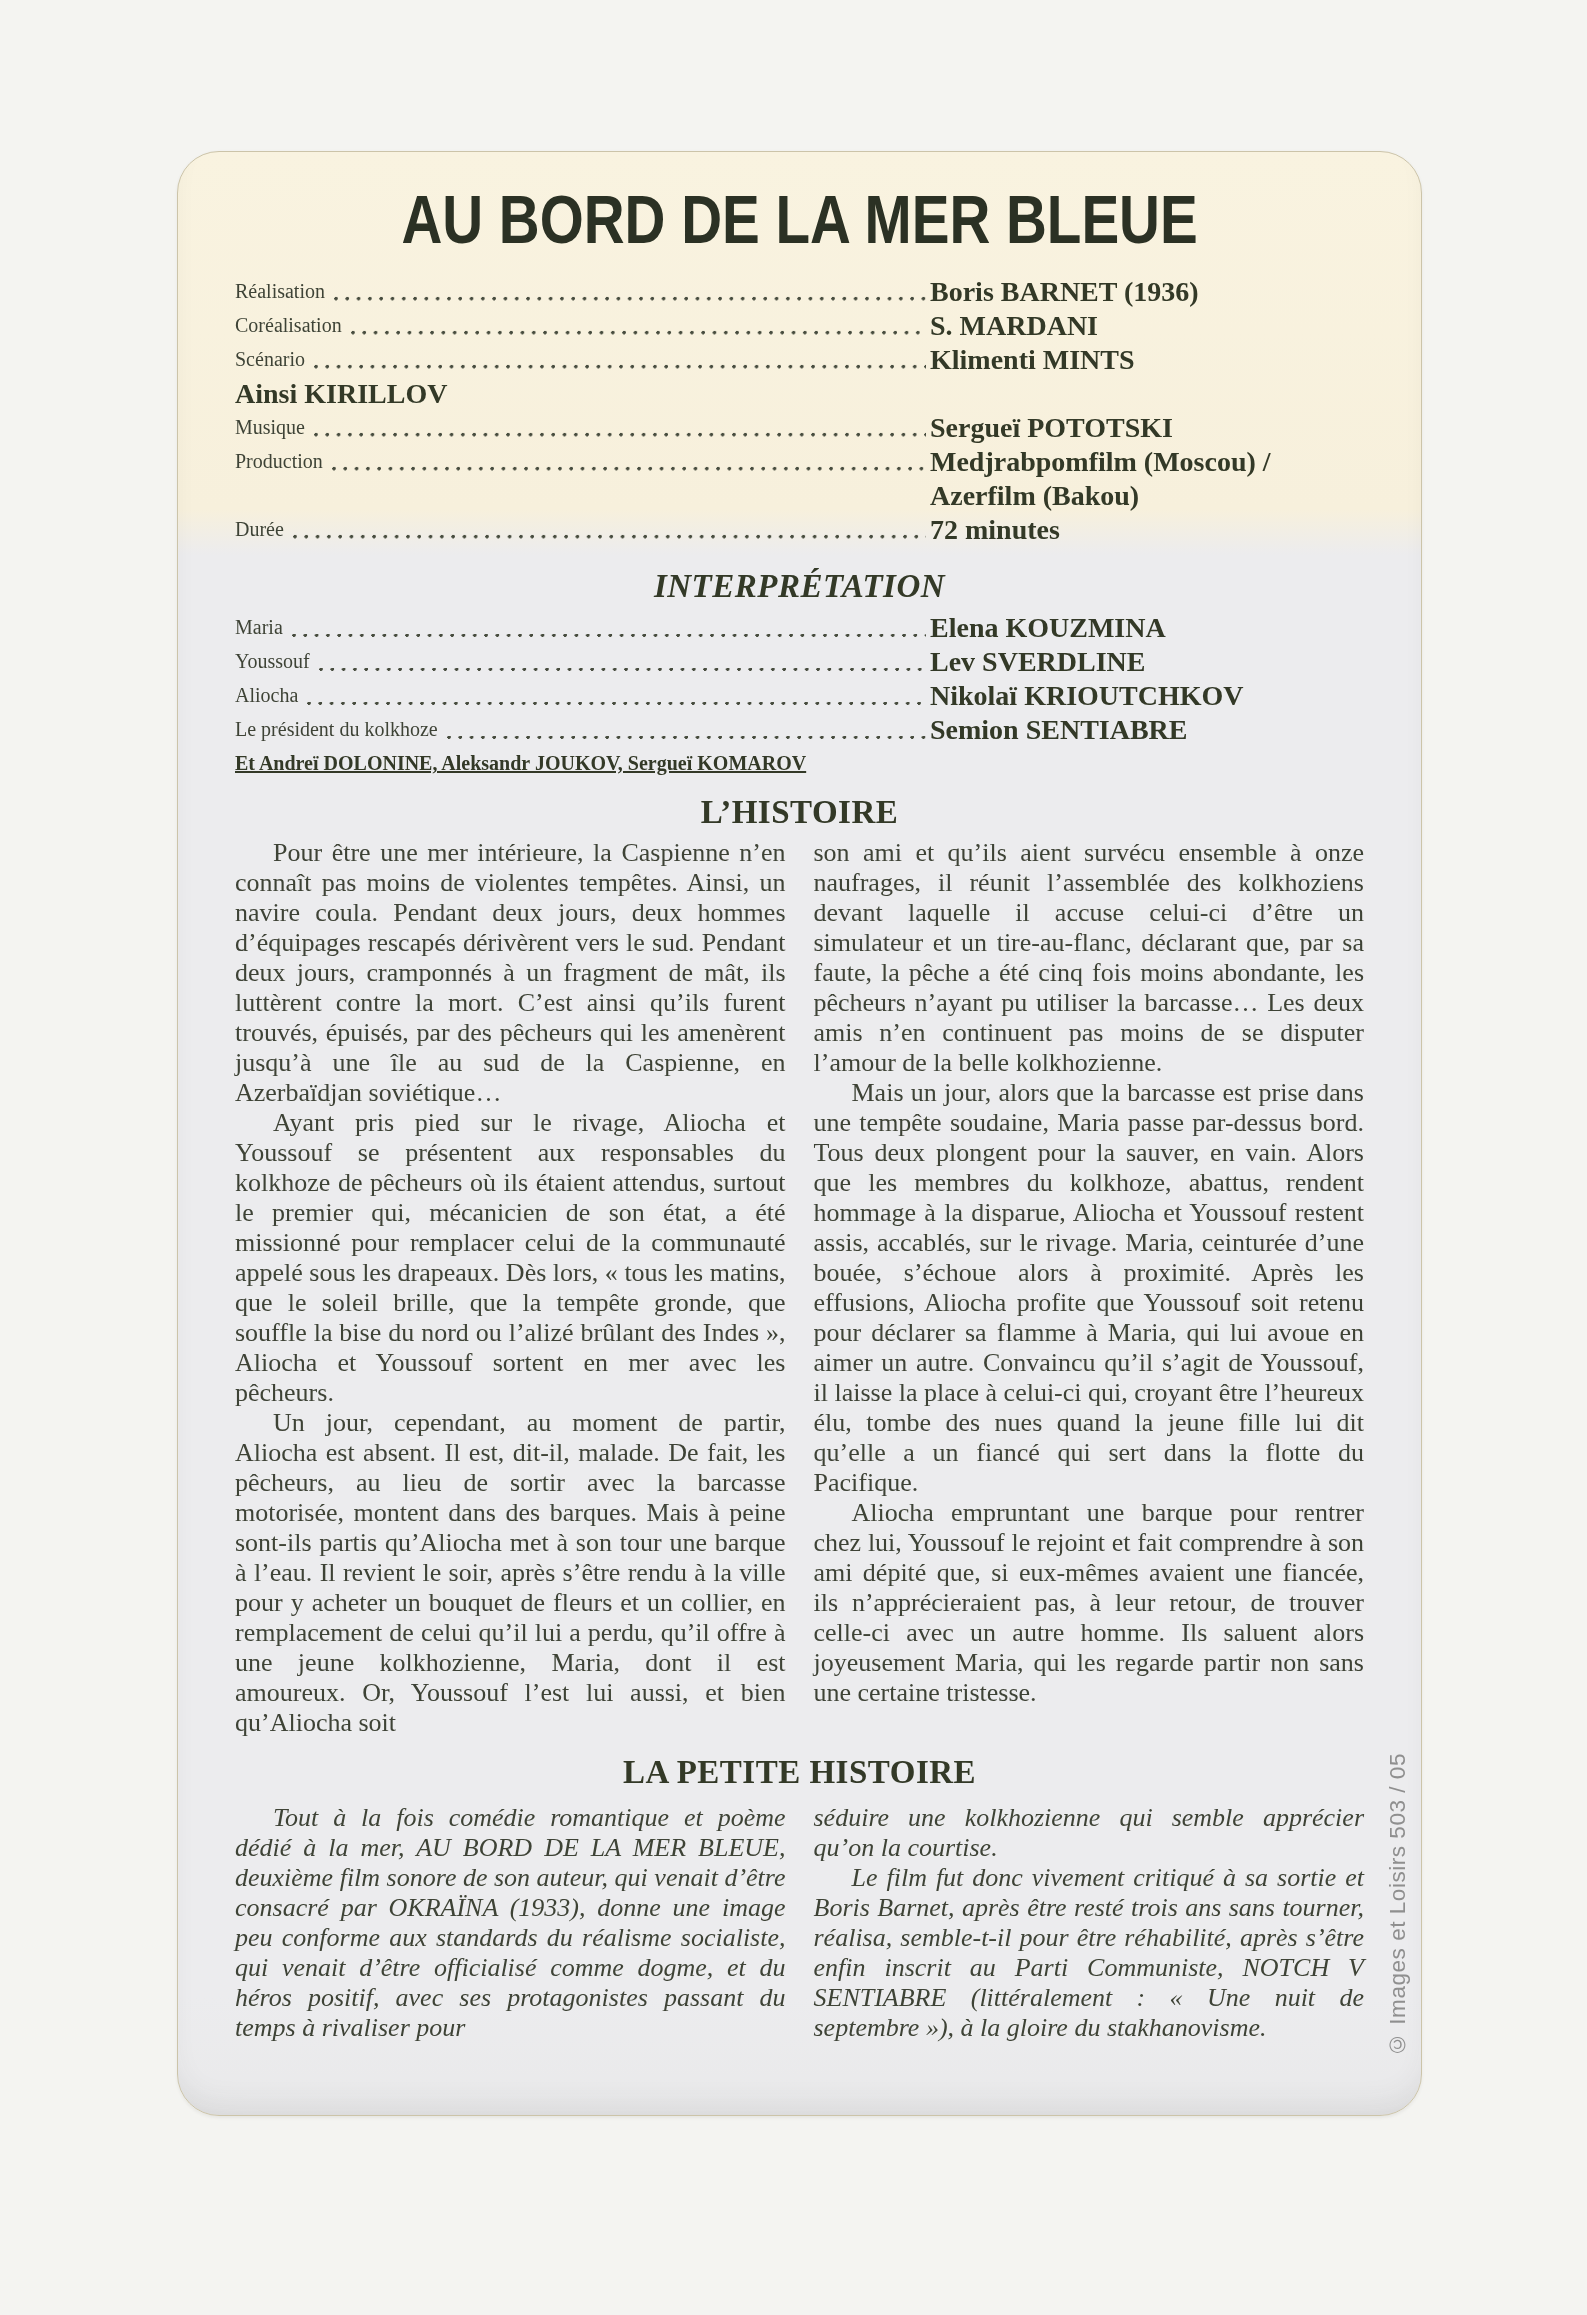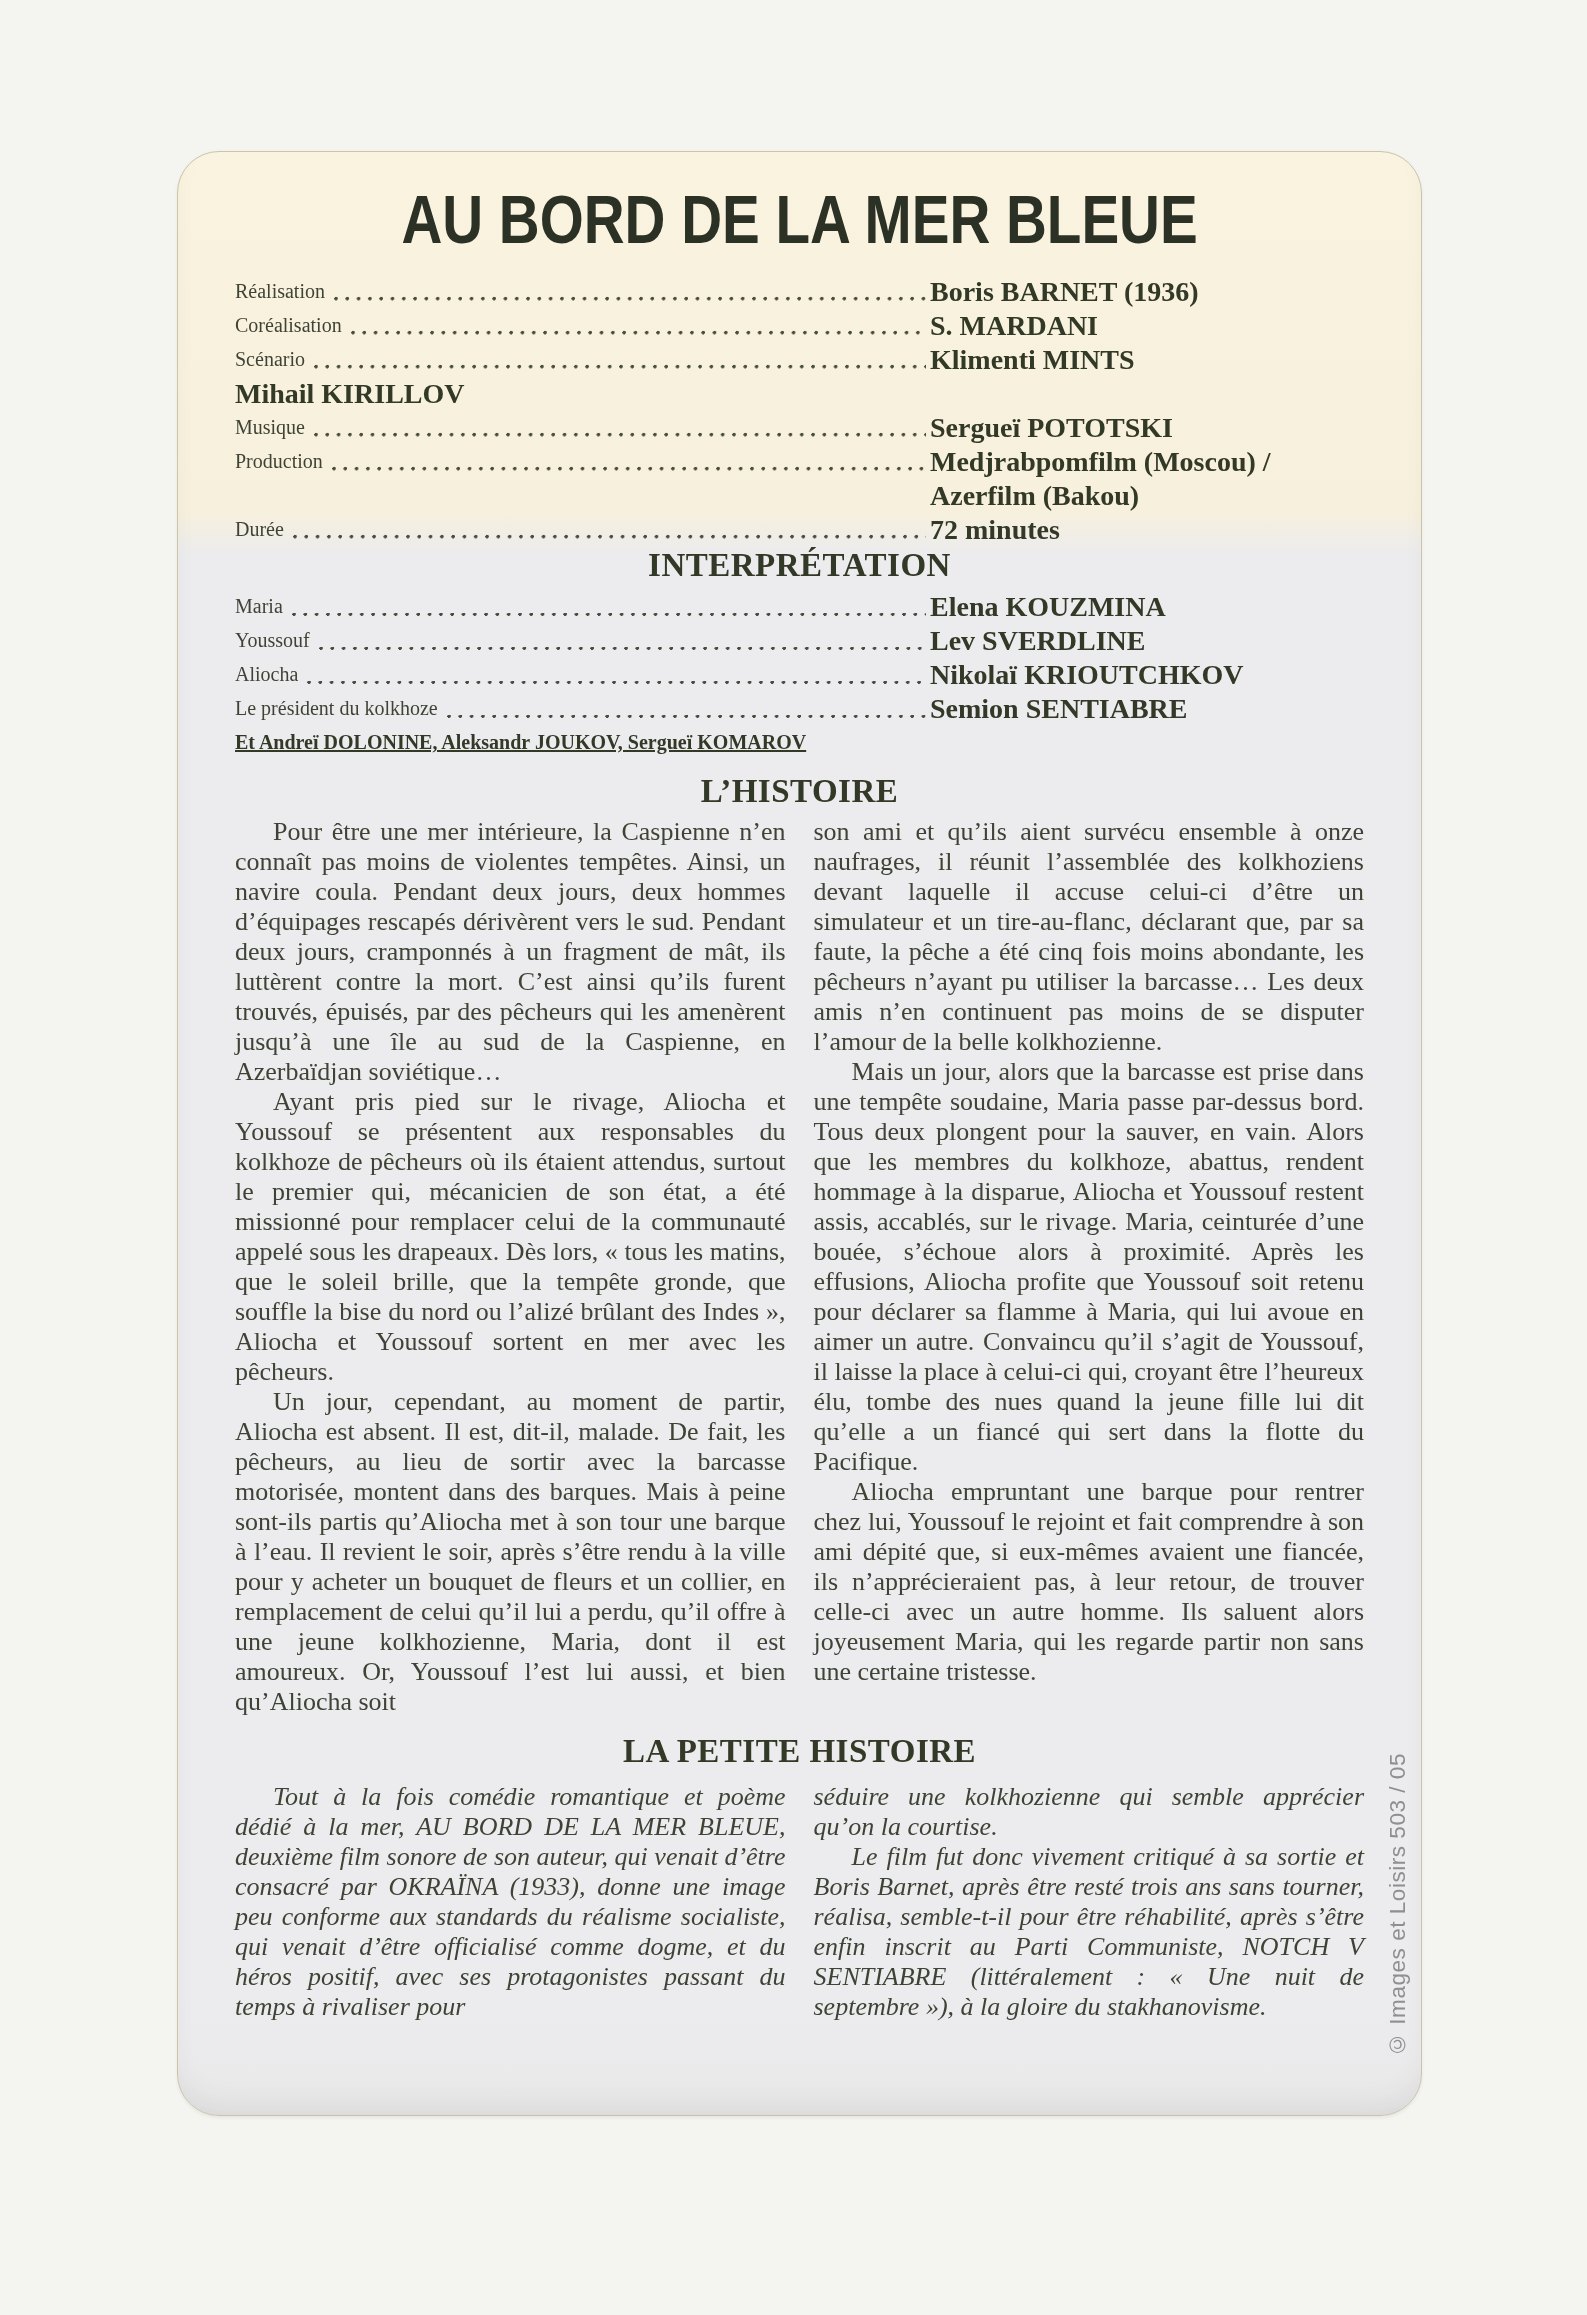--- a/index.html
+++ b/index.html
@@ -32,21 +32,21 @@
     flex:1 1 auto;height:5.4px;margin:0 3.6px 6.3px 9px;
     background-image:radial-gradient(circle at 2px 2.5px,#474c3e 1.6px,rgba(0,0,0,0) 1.9px);
     background-size:11.3px 5.4px;background-repeat:repeat-x;background-position:left bottom;
   }
   .leader-row.continuation .dots{background:none;}
   .val{flex:0 0 434px;font-weight:700;font-size:28px;line-height:33px;white-space:nowrap;color:#333927;}
   .section-h{
     font-weight:700;text-align:center;font-size:33px;line-height:38px;
     color:#333927;letter-spacing:0.5px;
   }
-  .interp-h{margin-top:0;}
+  .interp-h{margin-top:21px;font-style:italic;}
   .cast{margin-top:5.4px;padding:0 57px;}
   .extra-line{font-weight:700;font-size:20px;line-height:34px;padding:0 57px;color:#333927;white-space:nowrap;text-decoration:underline;}
   .histoire-h{margin-top:12.7px;}
   .columns{display:flex;gap:28px;padding:0 57px;margin-top:7.2px;}
   .col{flex:1 1 0;min-width:0;text-align:justify;}
   .col p{margin:0;font-size:26px;line-height:30px;}
   .col p.ind{text-indent:38px;}
   .petite-h{margin-top:14.5px;}
   .petite .col{margin-top:5.4px;}
   .petite .col p{font-style:italic;line-height:30px;}
@@ -82,21 +82,21 @@
       <span class="val">S. MARDANI</span>
     </div>
     <div class="leader-row">
       <div class="l-left">
           <span class="lbl">Scénario</span>
           <span class="dots"></span>
         </div>
       <span class="val">Klimenti MINTS</span>
     </div>
     <div class="leader-row">
-      <span class="val">Mihail KIRILLOV</span>
+      <span class="val">Ainsi KIRILLOV</span>
     </div>
     <div class="leader-row">
       <div class="l-left">
           <span class="lbl">Musique</span>
           <span class="dots"></span>
         </div>
       <span class="val">Sergueï POTOTSKI</span>
     </div>
     <div class="leader-row">
       <div class="l-left">

